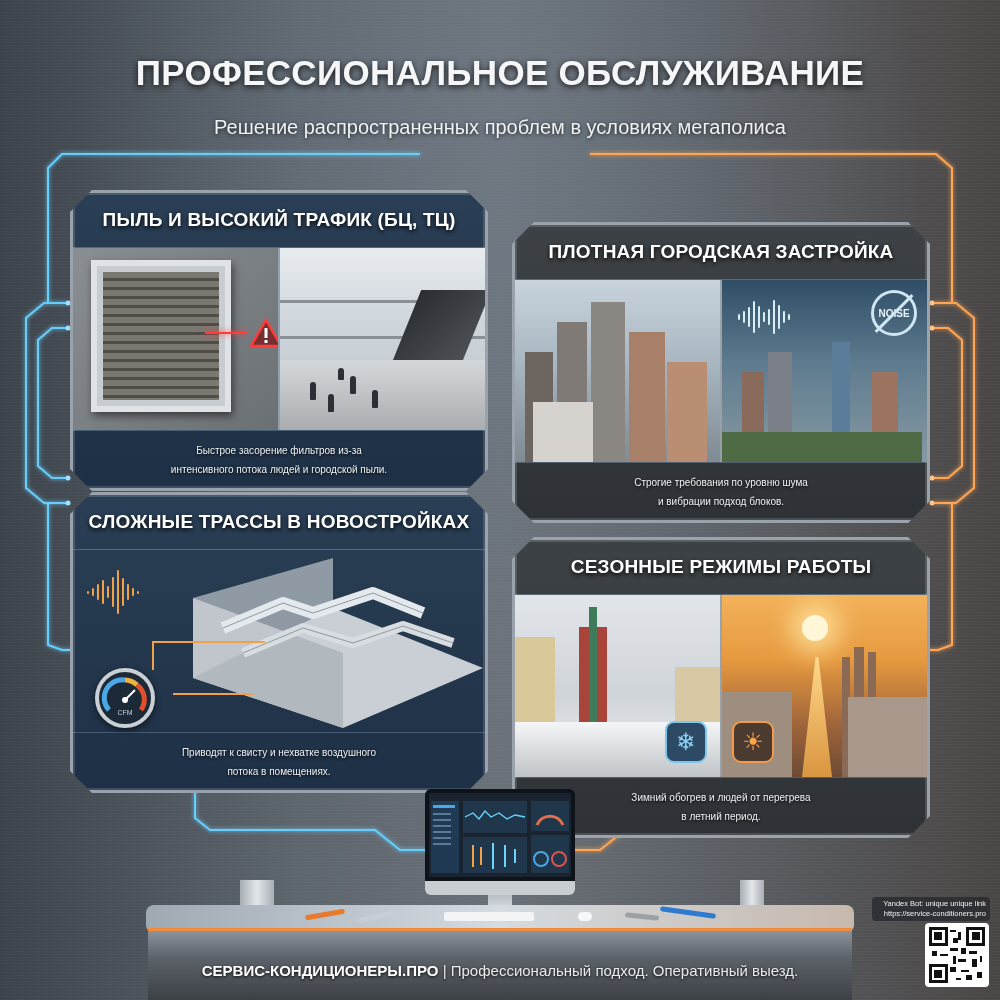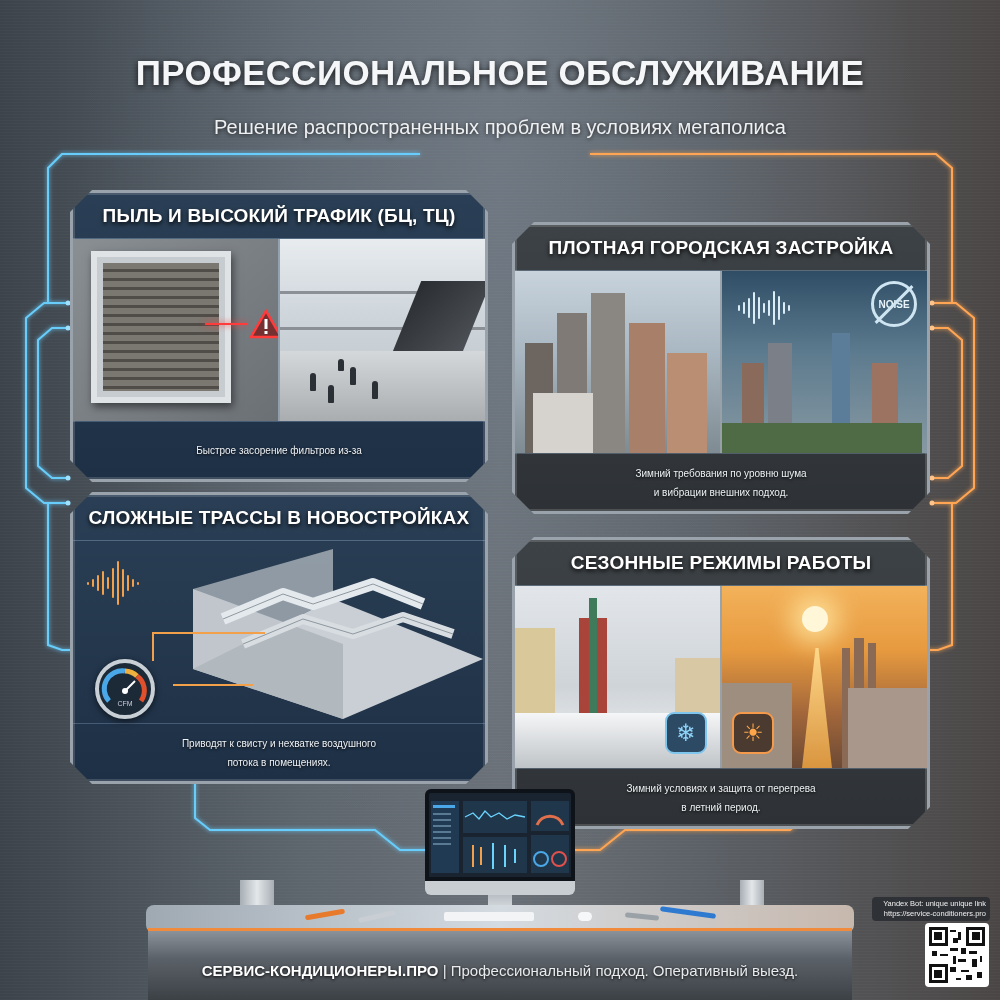--- a/index.html
+++ b/index.html
@@ -32,21 +32,21 @@
     width: 418px;
     border-radius: 6px;
     border: 3px solid #9aa3ab;
     box-shadow: 0 6px 18px rgba(0,0,0,0.6), inset 0 0 0 2px rgba(255,255,255,0.15);
     overflow: hidden;
     clip-path: polygon(22px 0, calc(100% - 22px) 0, 100% 22px, 100% calc(100% - 22px), calc(100% - 22px) 100%, 22px 100%, 0 calc(100% - 22px), 0 22px);
   }
   .panel.blue { background: linear-gradient(180deg,#2a3f55,#1e3046); }
   .panel.gray { background: linear-gradient(180deg,#3d4246,#2e3236); margin-top: 32px; }
   .panel-head {
-    height: 46px; display: flex; align-items: center; justify-content: center;
+    height: 55px; display: flex; align-items: center; justify-content: center;
     font-weight: 700; font-size: 19px; letter-spacing: 0.2px;
     text-shadow: 0 2px 4px rgba(0,0,0,0.9);
     border-bottom: 1px solid rgba(160,190,220,0.35);
   }
   .panel-body { position: relative; height: 182px; display: flex; }
   .panel-foot {
     height: 58px; display: flex; align-items: center; justify-content: center;
     text-align: center; font-size: 10px; line-height: 19px; color: #eef1f4;
     text-shadow: 0 1px 3px rgba(0,0,0,0.9);
     border-top: 1px solid rgba(160,190,220,0.3);
@@ -212,20 +212,21 @@
       <div class="person" style="left:30px;bottom:30px;"></div>
       <div class="person" style="left:48px;bottom:18px;"></div>
       <div class="person" style="left:70px;bottom:36px;"></div>
       <div class="person" style="left:92px;bottom:22px;"></div>
       <div class="person" style="left:58px;bottom:50px;height:12px;"></div>
     </div>
   </div>
   <div class="panel-foot">
     <div>
         <div>Быстрое засорение фильтров из-за</div>
+        <div>интенсивного потока людей и городской пыли.</div>
       </div>
   </div>
 </div>
 
 <div class="panel gray" style="left:512px; top:190px;">
   <div class="panel-head">ПЛОТНАЯ ГОРОДСКАЯ ЗАСТРОЙКА</div>
   <div class="panel-body">
     <div class="half city-bg">
       <div class="bldg" style="left:10px;width:28px;height:110px;background:#6d6660;"></div>
       <div class="bldg" style="left:42px;width:30px;height:140px;background:#7f7a75;"></div>
@@ -254,22 +255,22 @@
         </div>
       <div class="bldg" style="left:20px;width:22px;height:90px;background:#8a6a5a;"></div>
       <div class="bldg" style="left:46px;width:24px;height:110px;background:#7a7f88;"></div>
       <div class="bldg" style="left:110px;width:18px;height:120px;background:#5c7d9a;"></div>
       <div class="bldg" style="left:150px;width:26px;height:90px;background:#9b7360;"></div>
       <div class="bldg" style="left:0;width:200px;height:30px;background:#4f6b45;"></div>
     </div>
   </div>
   <div class="panel-foot">
     <div>
-        <div>Зимний требования по уровню шума</div>
-        <div>и вибрации внешних подход.</div>
+        <div>Строгие требования по уровню шума</div>
+        <div>и вибрации подход блоков.</div>
       </div>
   </div>
 </div>
 
 <div class="panel blue" style="left:70px; top:492px;">
   <div class="panel-head">СЛОЖНЫЕ ТРАССЫ В НОВОСТРОЙКАХ</div>
   <div class="panel-body">
     <div class="duct-area">
       <div class="wave" style="left:14px;top:20px;">
         <span style="height:3px;background:#f3a04a"></span>
@@ -335,21 +336,21 @@
       <div class="bldg" style="left:132px;width:10px;height:130px;background:#8a6a55;"></div>
       <div class="bldg" style="left:146px;width:8px;height:125px;background:#8a6a55;"></div>
       <div class="bldg" style="left:0;width:70px;height:85px;background:#9d8e80;"></div>
       <div class="bldg" style="left:126px;width:80px;height:80px;background:#a8978a;"></div>
       <div class="bldg" style="left:80px;width:30px;height:120px;background:linear-gradient(180deg,#ffd88a,#d9953f);clip-path:polygon(45% 0,55% 0,100% 100%,0 100%);"></div>
       <div class="sq-icon" style="left:10px;top:126px;background:#4a3a30;border:2px solid #f59a4a;color:#ffa64a;">☀</div>
     </div>
   </div>
   <div class="panel-foot">
     <div>
-        <div>Зимний условиях и защита от перегрева</div>
+        <div>Зимний обогрев и людей от перегрева</div>
         <div>в летний период.</div>
       </div>
   </div>
 </div>
 
 <div class="monitor">
   <svg width="142" height="84" viewBox="0 0 142 84">
     <rect x="2" y="8" width="28" height="72" fill="#1f3a52"></rect>
     <rect x="4" y="12" width="22" height="3" fill="#4aa8e8"></rect>
     <g fill="#5a7a94">

